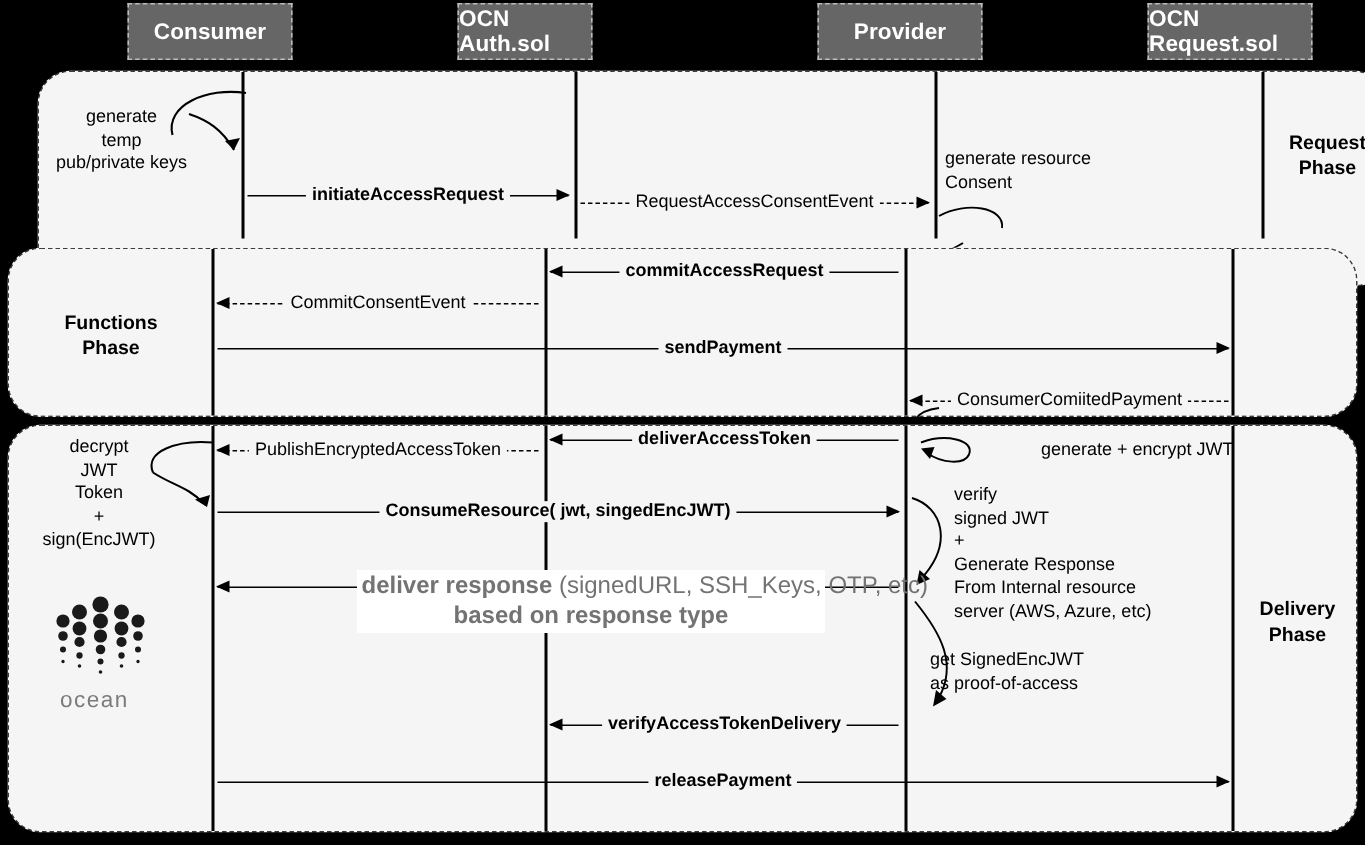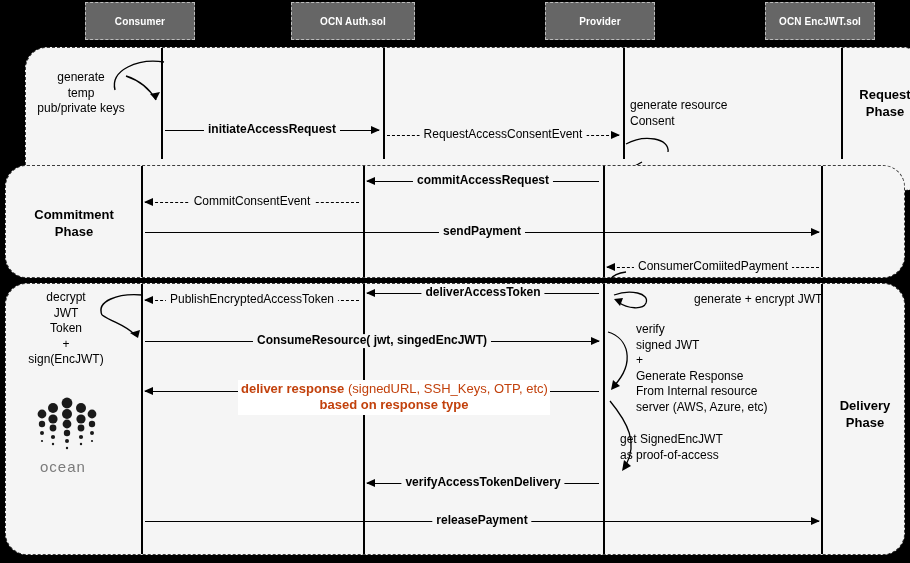--- a/index.html
+++ b/index.html
@@ -15,21 +15,21 @@
     overflow: hidden;
   }
 
   
   .actor-box {
     position: absolute;
     height: 38px;
     background: #666666;
     border: 1px dashed #bdbdbd;
     color: #ffffff;
-    font-size: 10px;
+    font-size: 15px;
     font-weight: bold;
     display: flex;
     align-items: center;
     justify-content: center;
     letter-spacing: .1px;
   }
 
   
   .band {
     position: absolute;
@@ -141,44 +141,44 @@
   }
   .legend-swatch .sw-dash { border-top: 2.2px dashed #000; }
   .legend-swatch .sw-solid { border-top: 2.4px solid #000; }
   .legend-label.bold { font-weight: bold; }
 
   
   .msg-block {
     position: absolute;
     background: #ffffff;
     text-align: center;
-    font-size: 13px;
+    font-size: 16px;
     line-height: 1.25;
-    color: #c2410c;
+    color: #737373;
     padding: 1px 3px;
     white-space: nowrap;
   }
   .msg-block b { font-weight: bold; }
 </style>
 </head>
 <body>
 
 <div id="stage">
 
   <div class="actor-box" style="left:85px; top:2px; width:110px;">
     <span>Consumer</span>
   </div>
-  <div class="actor-box" style="left:291px; top:2px; width:124px;">
+  <div class="actor-box" style="left:305px; top:2px; width:90px;">
     <span>OCN Auth.sol</span>
   </div>
   <div class="actor-box" style="left:545px; top:2px; width:110px;">
     <span>Provider</span>
   </div>
   <div class="actor-box" style="left:765px; top:2px; width:110px;">
-    <span>OCN EncJWT.sol</span>
+    <span>OCN Request.sol</span>
   </div>
 
   <div class="band" style="top:47px; height:144px;margin-left:20px;">
 
     <div class="lifeline" style="left:135px; top:0; height:111px;"></div>
     <div class="lifeline" style="left:357px; top:0; height:111px;"></div>
     <div class="lifeline" style="left:597px; top:0; height:111px;"></div>
     <div class="phase-divider" style="left:815px; top:0; height:111px;"></div>
 
     <svg class="curve" style="left:78px; top:8px;" width="66" height="55" viewBox="0 0 66 55">
@@ -217,21 +217,21 @@
     <polygon points="15,24 24,21 22,29" fill="#000"></polygon>
   </svg>
 
   <div class="band" style="top:165px; height:113px;">
 
     <div class="lifeline" style="left:135px; top:0; height:111px;"></div>
     <div class="lifeline" style="left:357px; top:0; height:111px;"></div>
     <div class="lifeline" style="left:597px; top:0; height:111px;"></div>
     <div class="phase-divider" style="left:815px; top:0; height:111px;"></div>
 
-    <div class="phase-label" style="left:6px; top:40px; width:124px;">Commitment
+    <div class="phase-label" style="left:6px; top:40px; width:124px;">Functions
 Phase</div>
 
     <div class="msg left" style="left:361px; top:15px; width:232px;">
       <div class="line"></div>
       <div class="head"></div>
       <div class="label bold">commitAccessRequest</div>
     </div>
 
     <div class="msg left dashed" style="left:139px; top:36px; width:214px;">
       <div class="line"></div>

